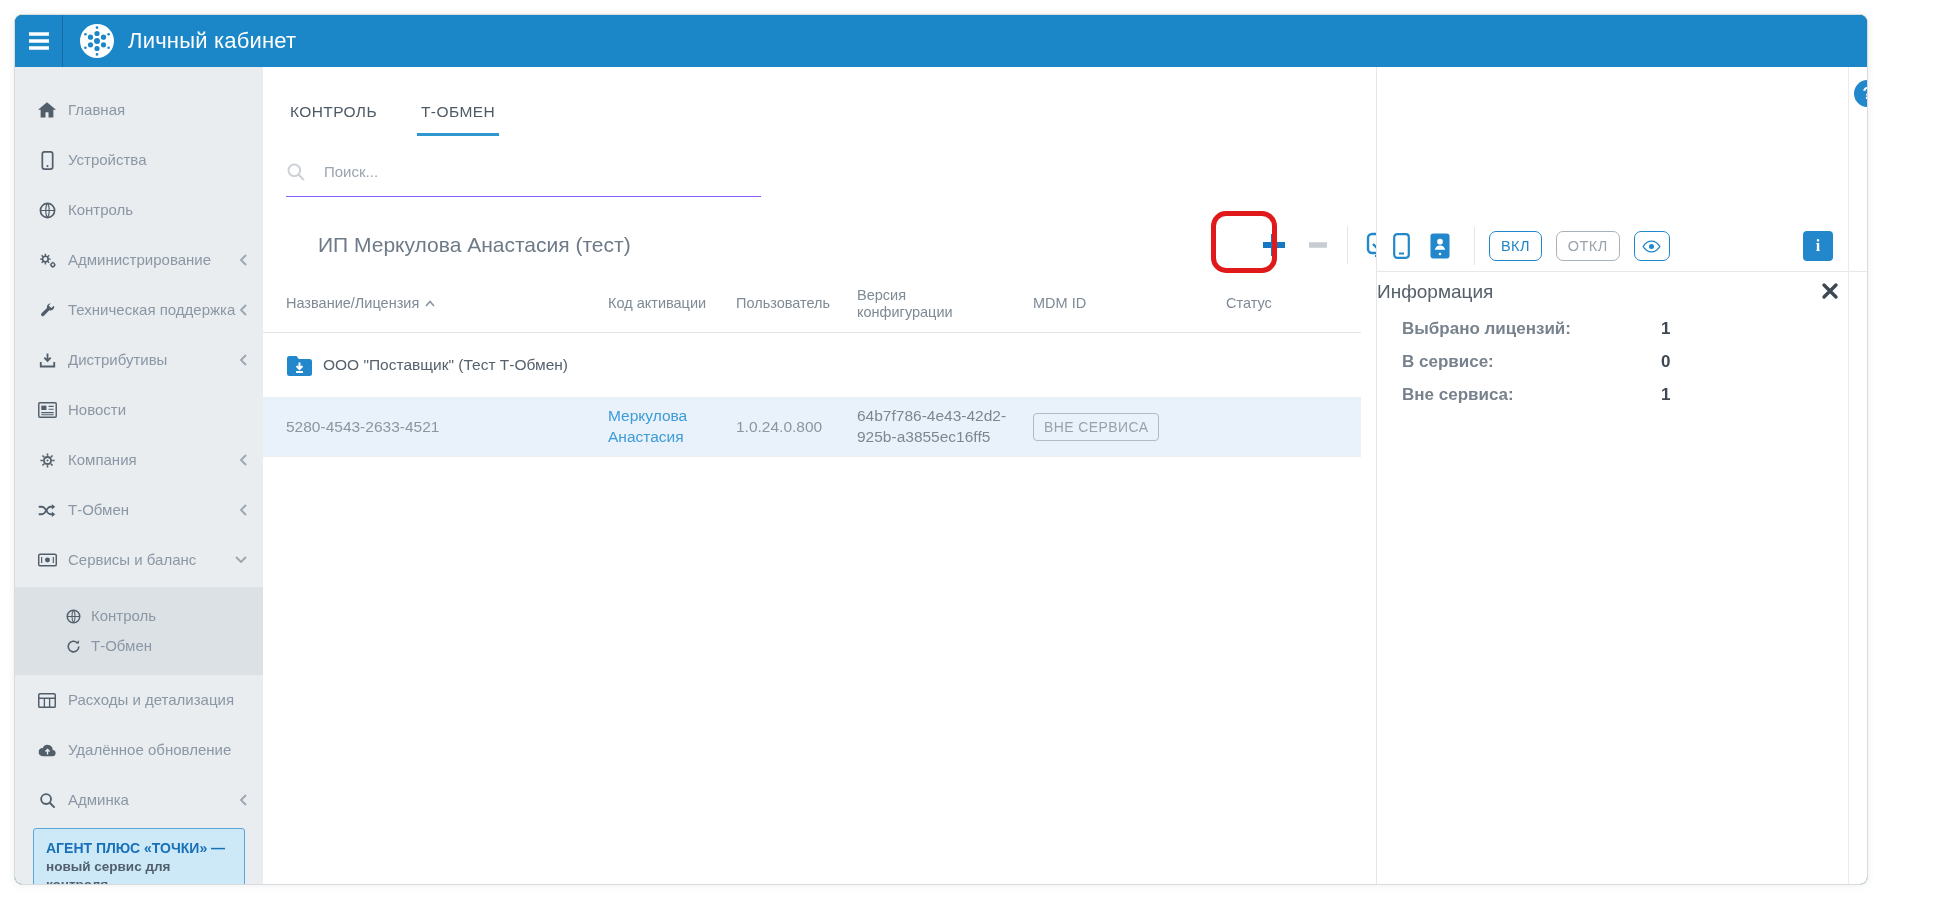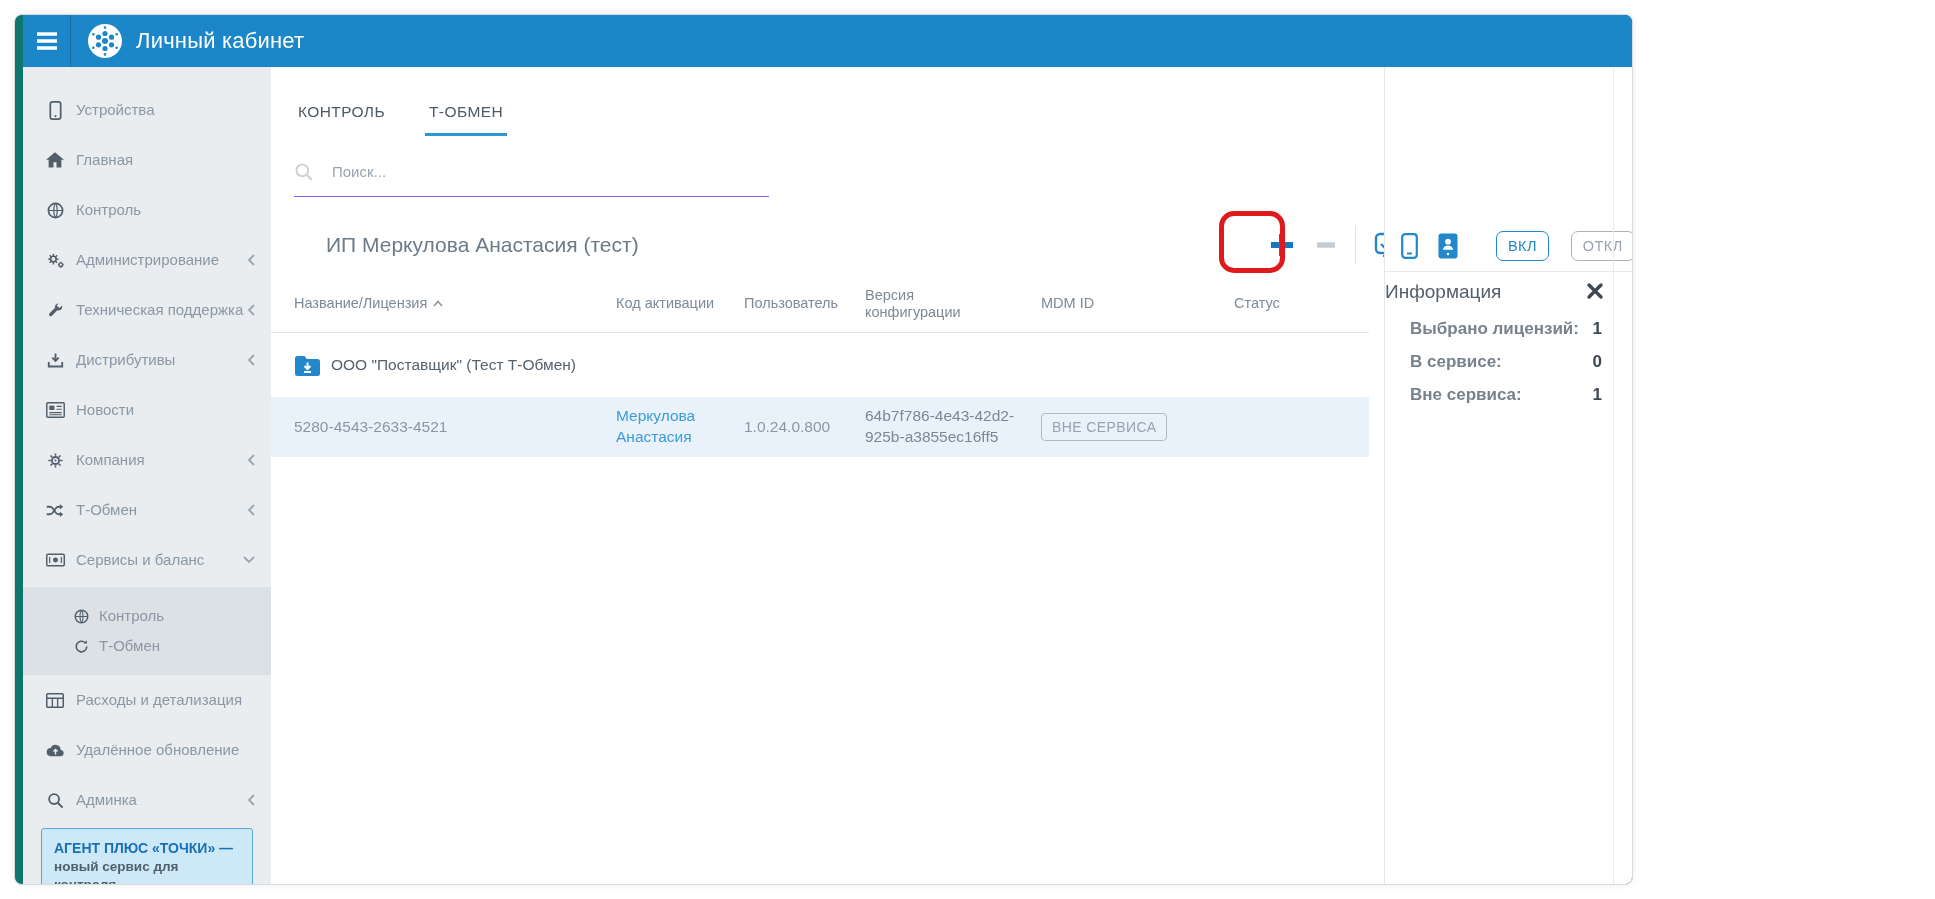--- a/index.html
+++ b/index.html
@@ -1,20 +1,20 @@
 <!DOCTYPE html>
 <html><head>
 <meta charset="utf-8">
 <style>
   * { box-sizing: border-box; margin: 0; padding: 0; }
   html,body { width:1935px; height:899px; background:#fff; font-family:"Liberation Sans", sans-serif; overflow:hidden; }
 
-  .app { position:absolute; left:14px; top:14px; width:1619px; height:871px;
+  .app { position:absolute; left:14px; top:14px; width:1854px; height:871px;
          border:1px solid #d8dcdf; border-radius:8px; overflow:hidden;
-         box-shadow:0 0 8px rgba(0,0,0,.07); background:#0f766e;padding-left:8px; }
+         box-shadow:0 0 8px rgba(0,0,0,.07); background:#0f766e; }
 
   
   .hdr { height:52px; background:#1b86c8; display:flex; align-items:center; color:#fff; }
   .hamburger { width:48px; height:52px; border:none; background:transparent; color:#fff;
                display:flex; align-items:center; justify-content:center;
                border-right:1px solid rgba(0,0,0,.18); cursor:pointer; }
   .brand { display:flex; align-items:center; padding-left:16px; gap:13px; }
   .logo { width:36px; height:36px; display:block; }
   .app-title { font-size:22px; font-weight:400; letter-spacing:.2px; }
   .hdr-spacer { flex:1; }
@@ -91,21 +91,21 @@
   .help-btn { position:absolute; top:13px; left:477px; width:27px; height:27px; border-radius:50%;
               background:#2287cb; color:#fff; border:none; font-weight:700; font-size:16px;
               display:flex; align-items:center; justify-content:center; cursor:pointer;
               font-family:"Liberation Sans",sans-serif; }
   .p-toolbar { position:absolute; top:158px; left:0; right:0; height:42px;
                display:flex; align-items:center; padding:0 34px 0 16px; }
   .p-toolbar .dev-btn { background:none; border:none; color:#2287cb; cursor:pointer; display:flex; margin-right:20px; }
   .tb-div { width:1px; height:38px; background:#e2e6e9; margin:0 14px 0 4px; }
   .pill { height:30px; border-radius:7px; background:#fff; cursor:pointer; font-size:14.5px;
           letter-spacing:.4px; padding:0 11px; font-family:"Liberation Sans",sans-serif;
-          display:flex; align-items:center; margin-right:22px; }
+          display:flex; align-items:center; margin-right:14px; }
   .pill-on { border:1.5px solid #2287cb; color:#2287cb; }
   .pill-off { border:1.5px solid #aab3ba; color:#9aa3ac; }
   .pill-eye { border:1.5px solid #2287cb; color:#2287cb; width:36px; justify-content:center; padding:0; }
   .info-btn { margin-left:auto; width:30px; height:30px; border:none; border-radius:4px;
               background:#2287cb; color:#fff; font-weight:700; font-size:16px; cursor:pointer;
               font-family:"Liberation Serif",serif; }
   .p-sep { position:absolute; top:204px; left:0; right:0; height:1px; background:#e6e9ec; }
   .p-head { position:absolute; top:214px; left:0; right:0; text-align:left; }
   .p-head h3 { font-size:19px; font-weight:400; color:#55606b; }
   .close-btn { position:absolute; right:28px; top:1px; background:none; border:none; color:#3f4852; cursor:pointer; display:flex; }
@@ -147,35 +147,35 @@
     </div>
     <div class="hdr-spacer"></div>
   </header>
 
   <div class="app-body">
 
     <aside class="sidebar">
 
       <div class="s-item">
         <span class="s-ico">
+            <svg width="18" height="16" viewBox="0 0 24 21">
+              <path d="M12 0L0 10h3.5v10.5h6.5v-7h4v7h6.5V10H24z" fill="currentColor"></path>
+            </svg>
+          </span>
+        <span class="s-label">Главная</span>
+      </div>
+
+      <div class="s-item">
+        <span class="s-ico">
             <svg width="13" height="19" viewBox="0 0 14 22">
               <rect x="1" y="1" width="12" height="20" rx="2.5" fill="none" stroke="currentColor" stroke-width="2"></rect>
               <circle cx="7" cy="17.5" r="1.2" fill="currentColor"></circle>
             </svg>
           </span>
         <span class="s-label">Устройства</span>
-      </div>
-
-      <div class="s-item">
-        <span class="s-ico">
-            <svg width="18" height="16" viewBox="0 0 24 21">
-              <path d="M12 0L0 10h3.5v10.5h6.5v-7h4v7h6.5V10H24z" fill="currentColor"></path>
-            </svg>
-          </span>
-        <span class="s-label">Главная</span>
       </div>
 
       <div class="s-item">
         <span class="s-ico">
             <svg width="17" height="17" viewBox="0 0 24 24">
               <circle cx="12" cy="12" r="10" fill="none" stroke="currentColor" stroke-width="2.4"></circle>
               <path d="M2 12h20M12 2c3.2 3.8 3.2 16.2 0 20M12 2c-3.2 3.8-3.2 16.2 0 20" fill="none" stroke="currentColor" stroke-width="1.7"></path>
             </svg>
           </span>
         <span class="s-label">Контроль</span>

